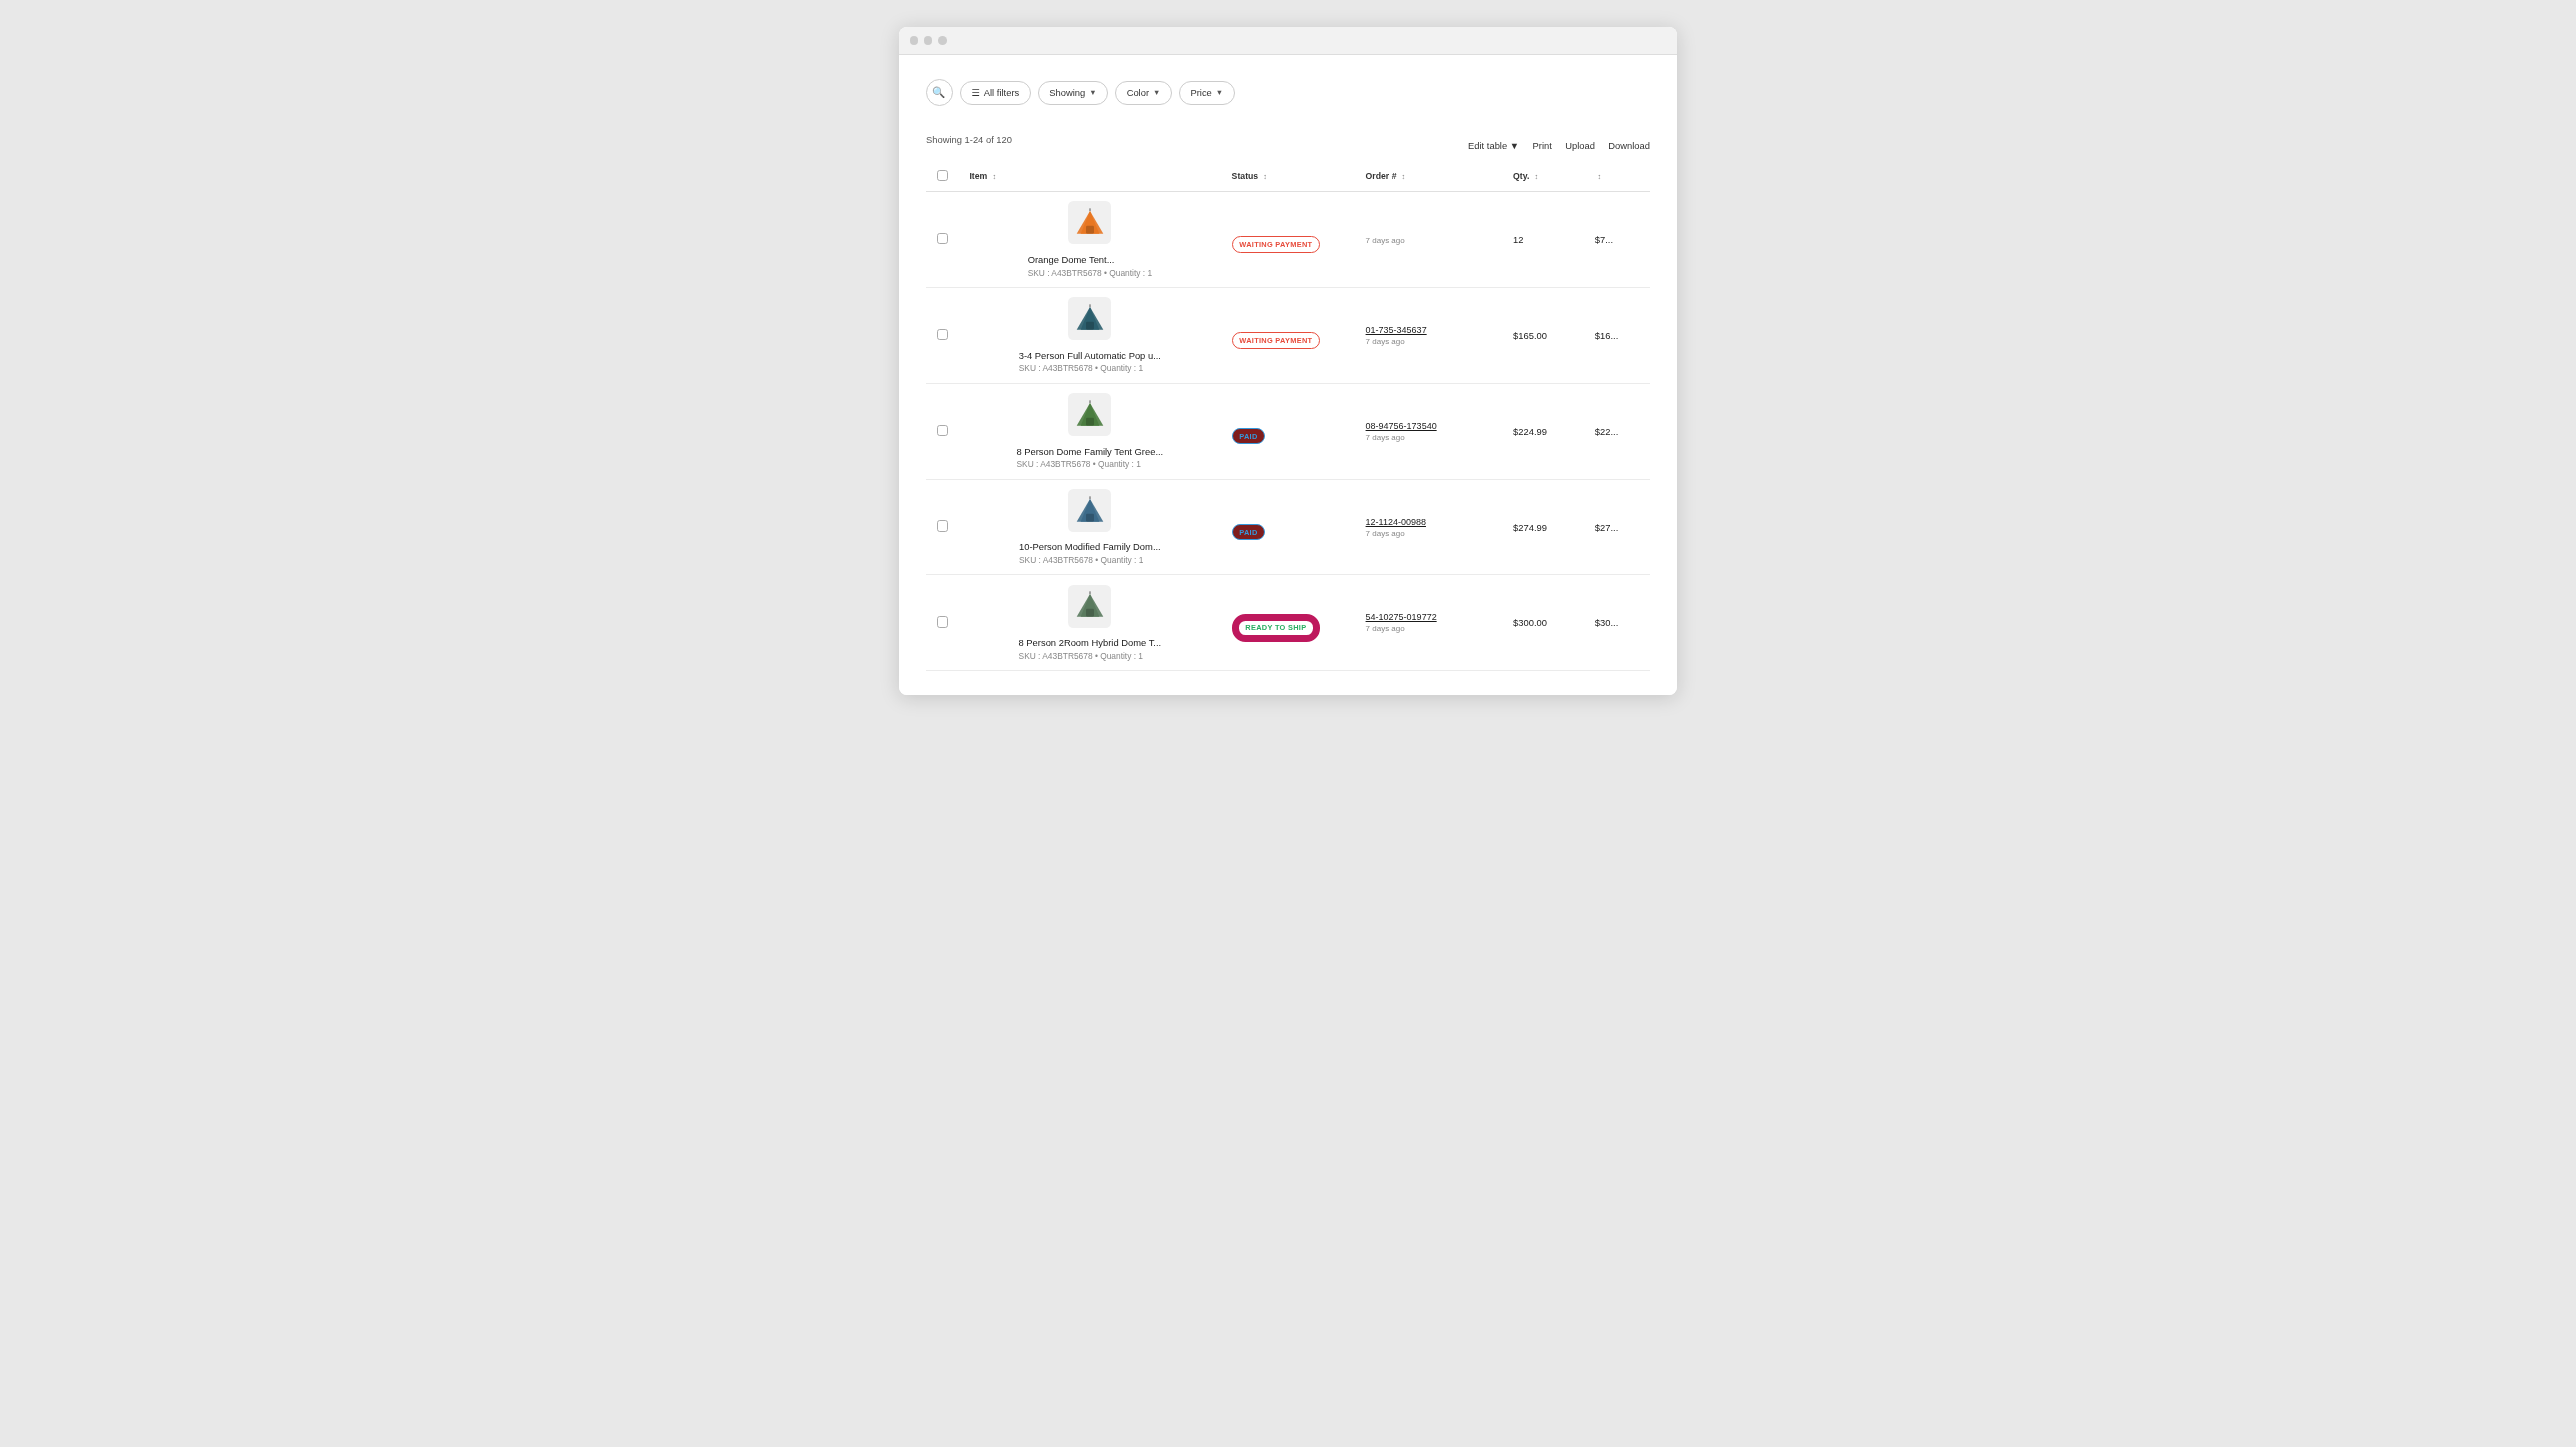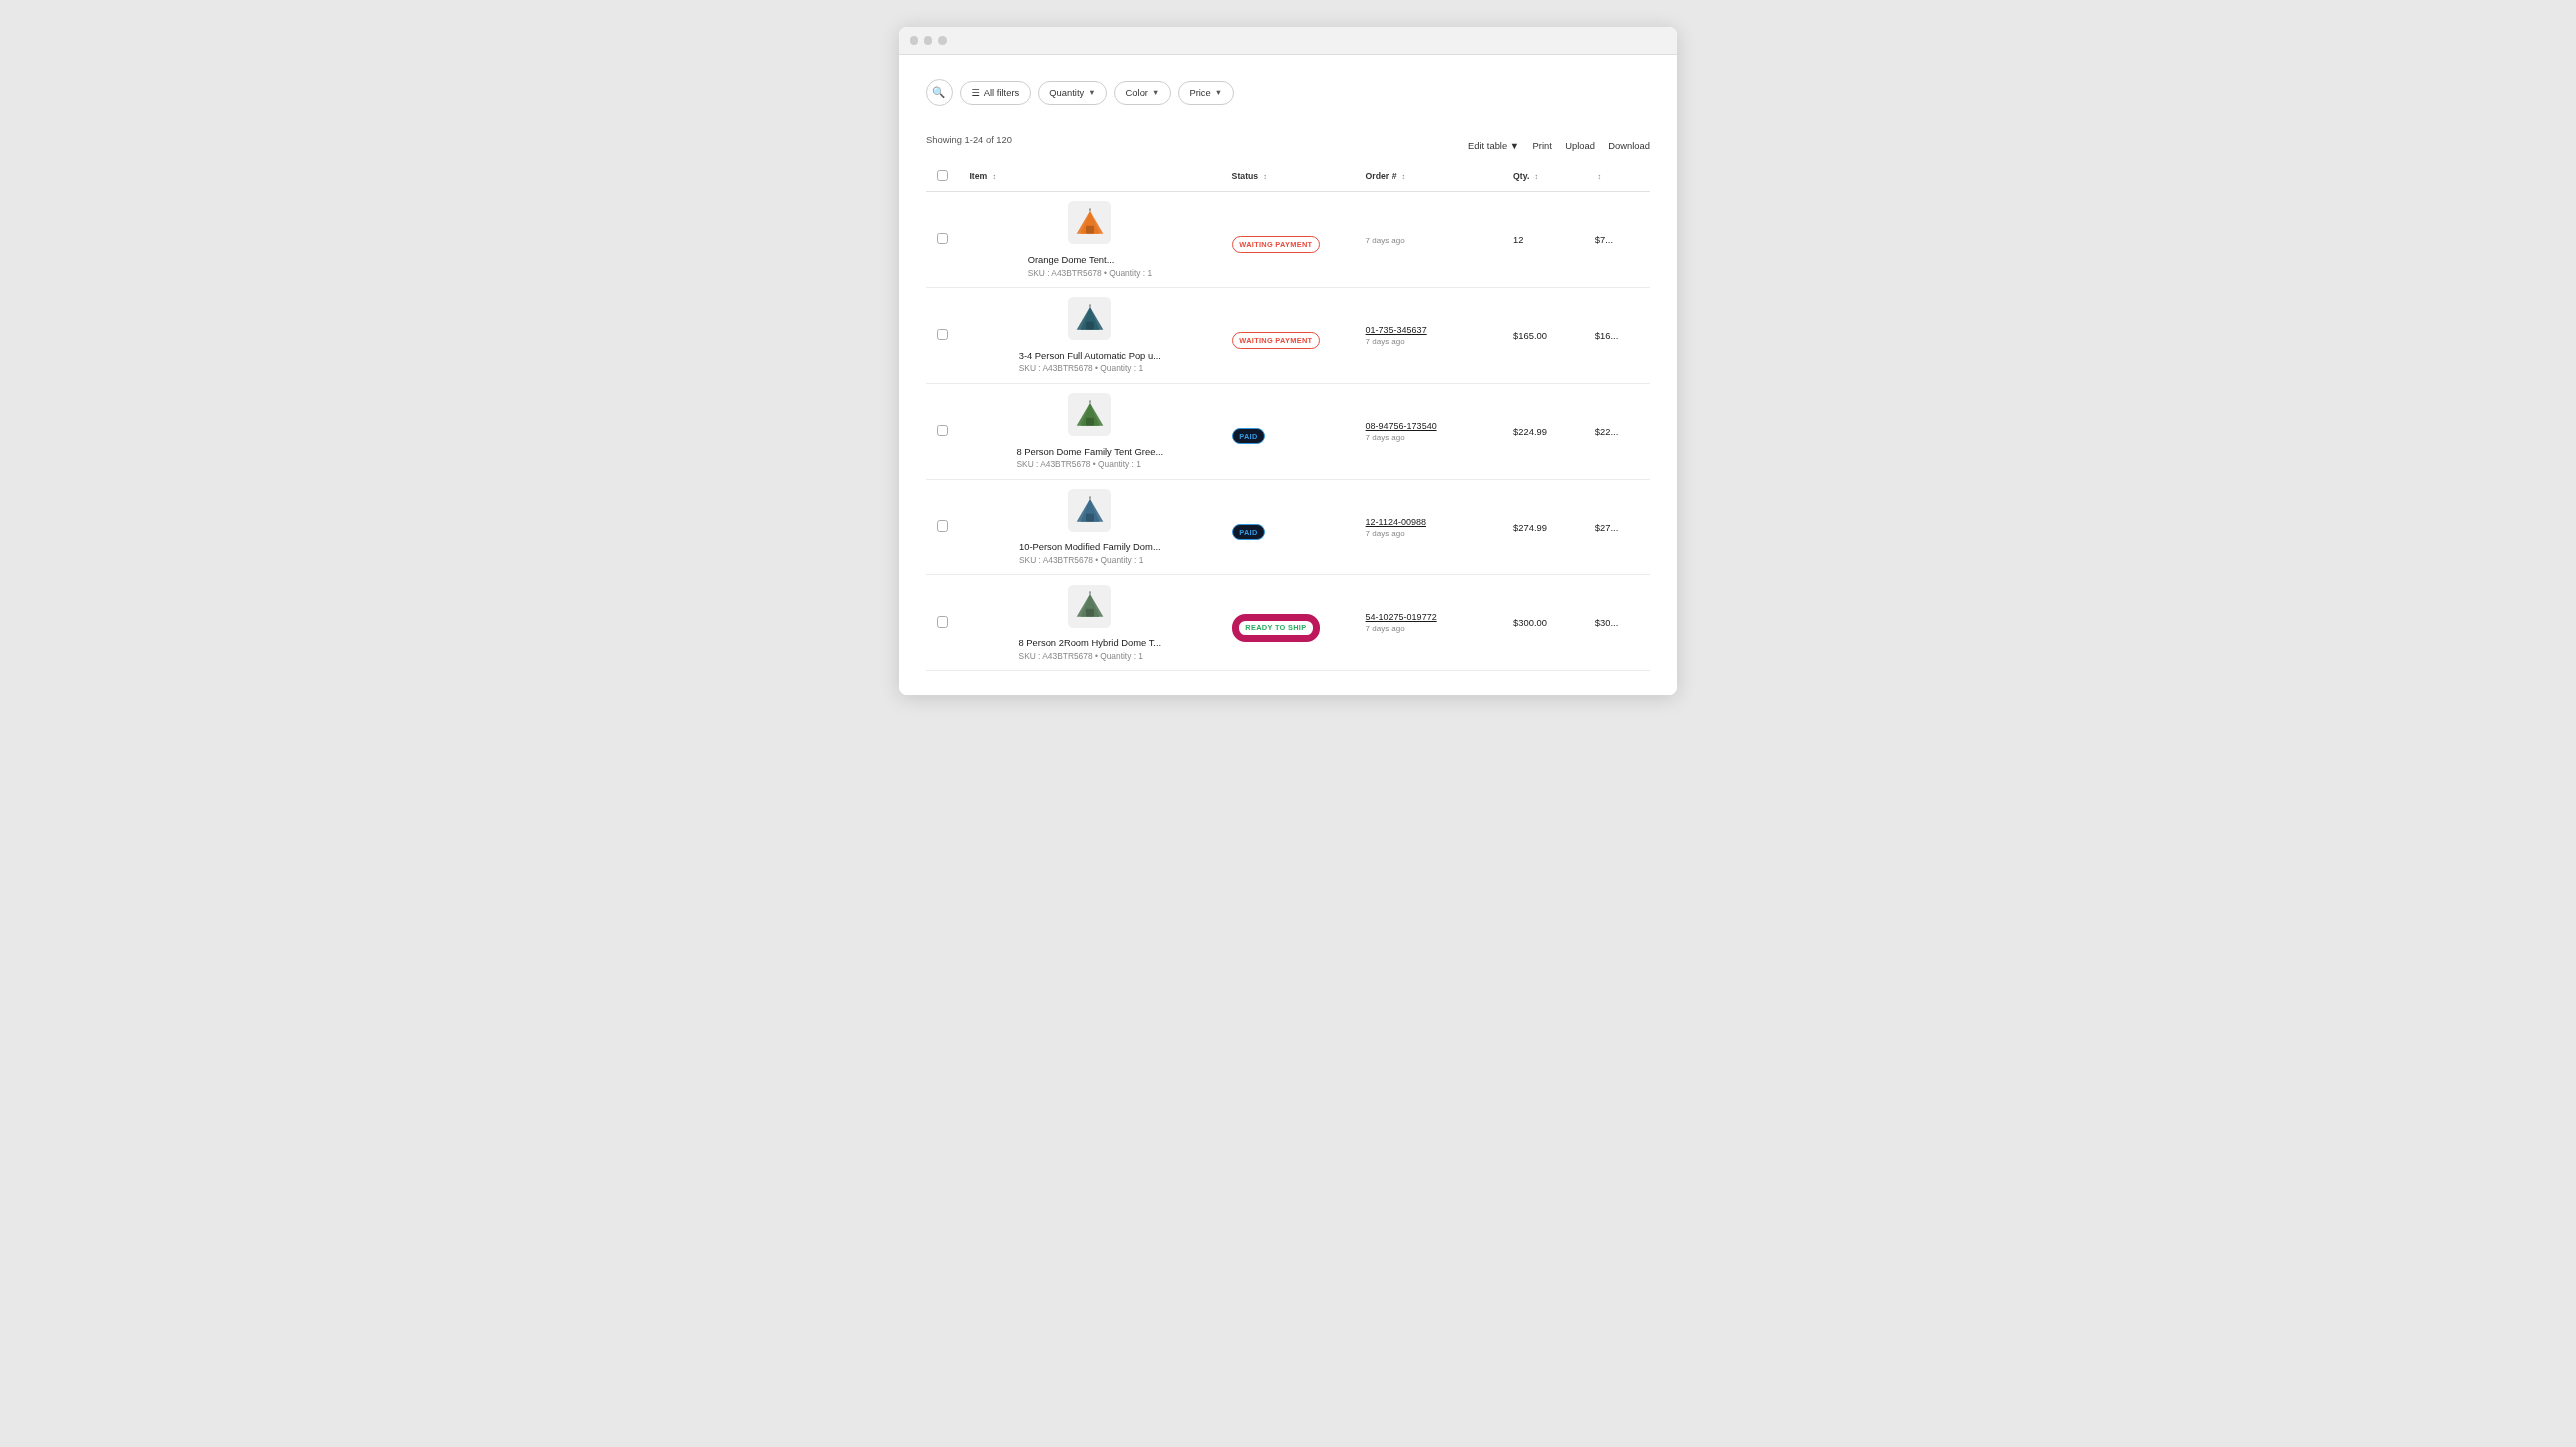--- a/index.html
+++ b/index.html
@@ -222,21 +222,21 @@
 
     .badge-waiting {
       border: 1px solid #e74c3c;
       color: #e74c3c;
       background: #fff;
     }
 
     .badge-paid {
       border: 1px solid #3498db;
       color: #3498db;
-      background: #0f172a;
+      background: #7f1d1d;
     }
 
     .badge-ready {
       border: 7px solid #be185d;
       color: #27ae60;
       background: #fff;
     }
 
     .order-link {
       color: #1a1a1a;
@@ -286,21 +286,21 @@
 
     <div class="filter-bar">
       <button class="search-btn">
         <span>🔍</span>
       </button>
       <button class="filter-btn">
         <span>☰</span>
         <span>All filters</span>
       </button>
       <button class="filter-btn">
-        <span>Quantity</span>
+        <span>Showing</span>
         <span class="chevron">▼</span>
       </button>
       <button class="filter-btn">
         <span>Color</span>
         <span class="chevron">▼</span>
       </button>
       <button class="filter-btn">
         <span>Price</span>
         <span class="chevron">▼</span>
       </button>

